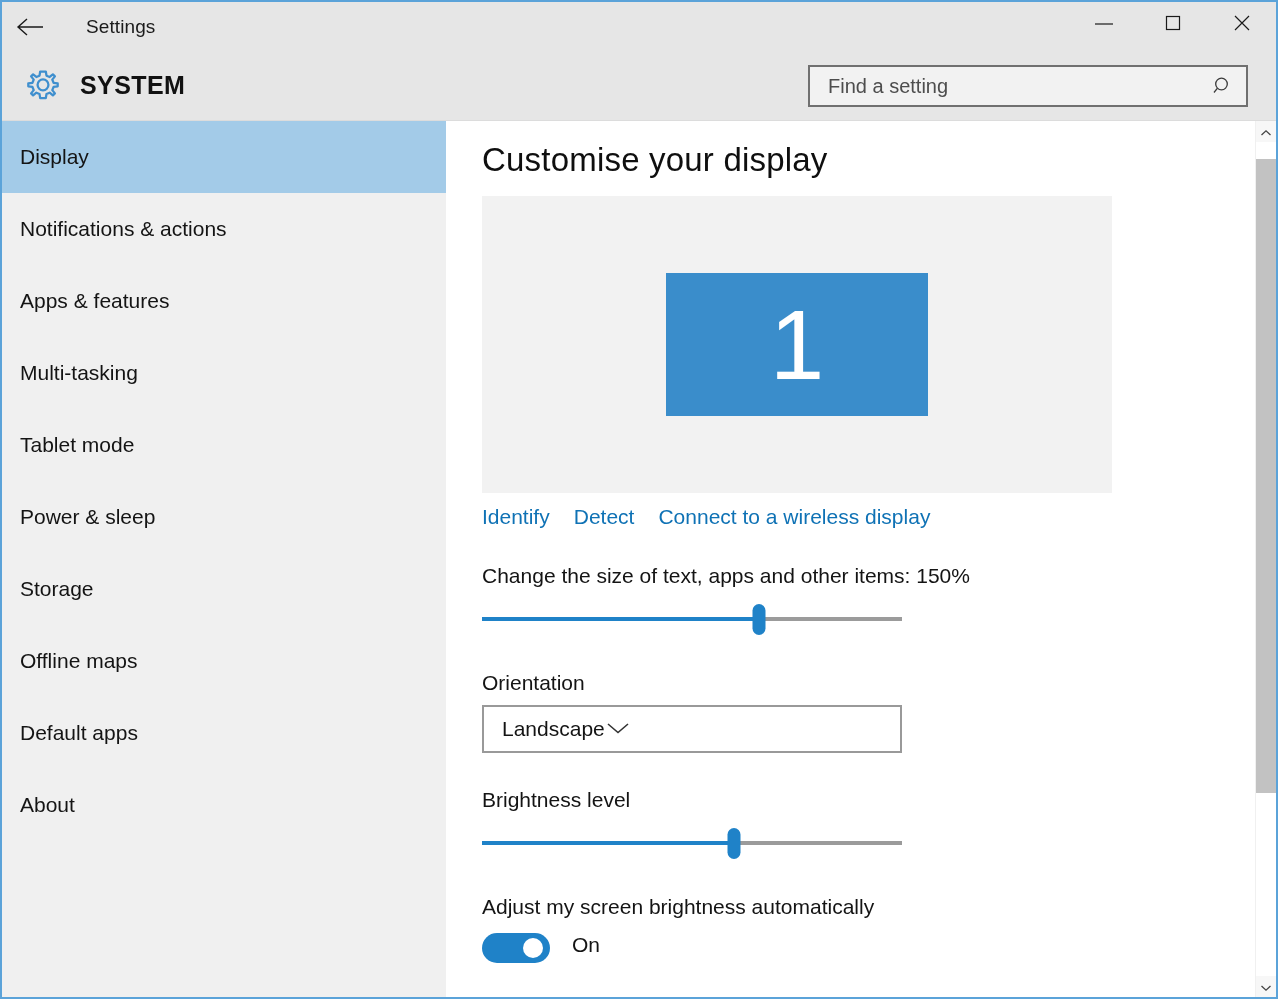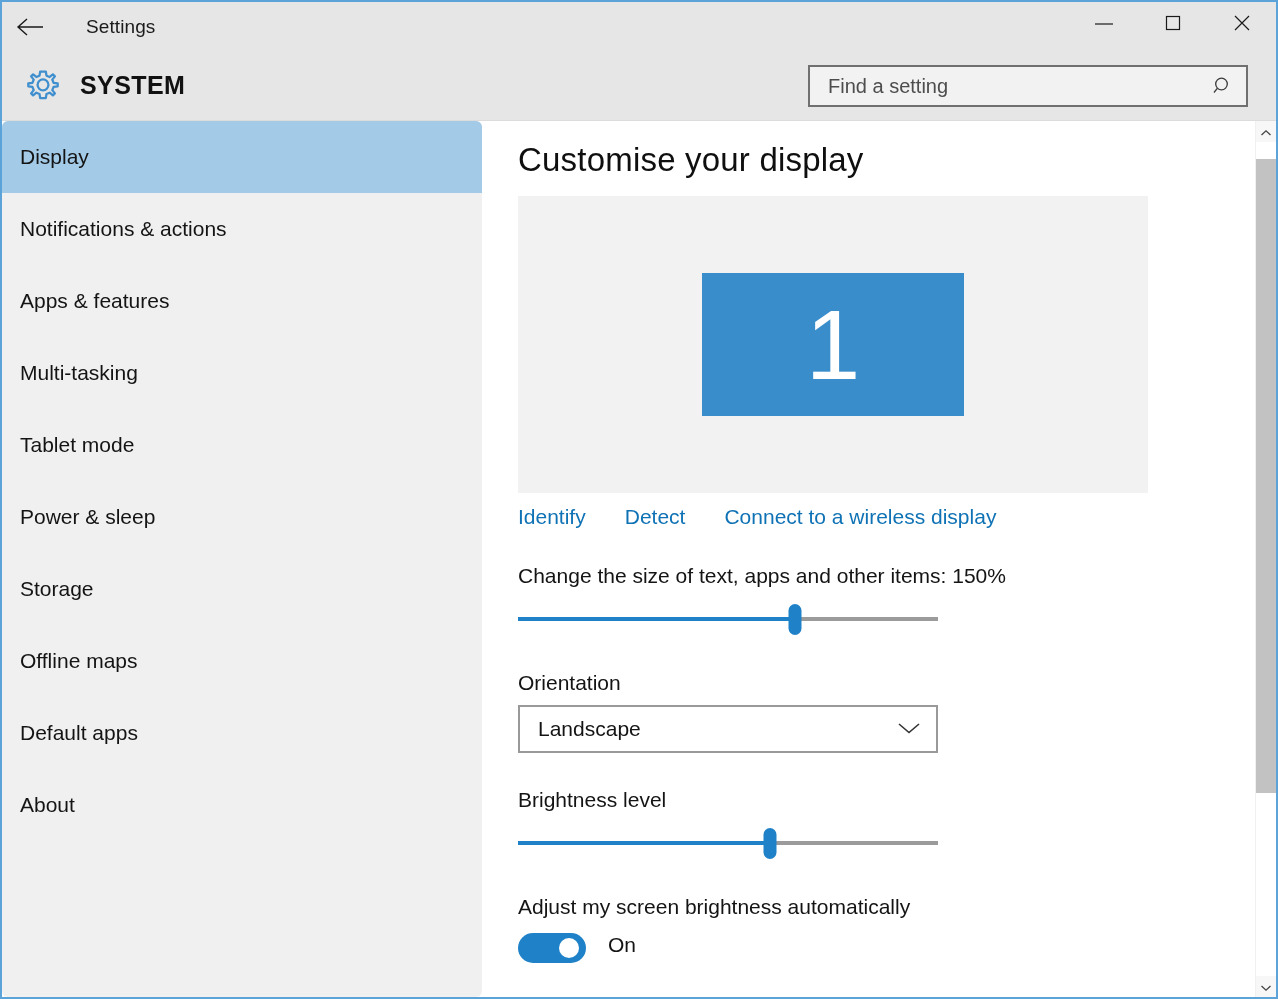--- a/index.html
+++ b/index.html
@@ -119,26 +119,25 @@
   
   .body-row {
     flex: 1 1 auto;
     display: flex;
     min-height: 0;
     border-top: 1px solid #dcdcdc;
   }
 
   
   .sidebar {
-    width: 480px;
+    width: 444px;
     background: #f0f0f0;
     flex: 0 0 auto;
     padding-top: 0;
     overflow: hidden;
-    border-radius: 6px;
   }
   .nav-item {
     height: 72px;
     display: flex;
     align-items: center;
     padding-left: 18px;
     font-size: 21px;
     color: #141414;
     cursor: pointer;
   }
@@ -189,21 +188,21 @@
     font-size: 98px;
     font-weight: 200;
     line-height: 1;
     font-family: "Liberation Sans", sans-serif;
   }
 
   .links-row {
     display: flex;
     align-items: center;
     margin-top: 12px;
-    gap: 39px;
+    gap: 24px;
   }
   .link {
     color: #0f72b5;
     font-size: 21px;
     cursor: pointer;
     text-decoration: none;
   }
 
   .section-label {
     font-size: 21px;
@@ -244,21 +243,20 @@
   }
 
   
   .dropdown {
     width: 420px;
     height: 48px;
     border: 2px solid #999999;
     background: #ffffff;
     display: flex;
     align-items: center;
-    justify-content: space-between;
     padding: 0 14px 0 18px;
     margin-top: 10px;
     font-size: 21px;
     color: #141414;
     cursor: pointer;
   }
 
   
   .toggle-row {
     display: flex;

